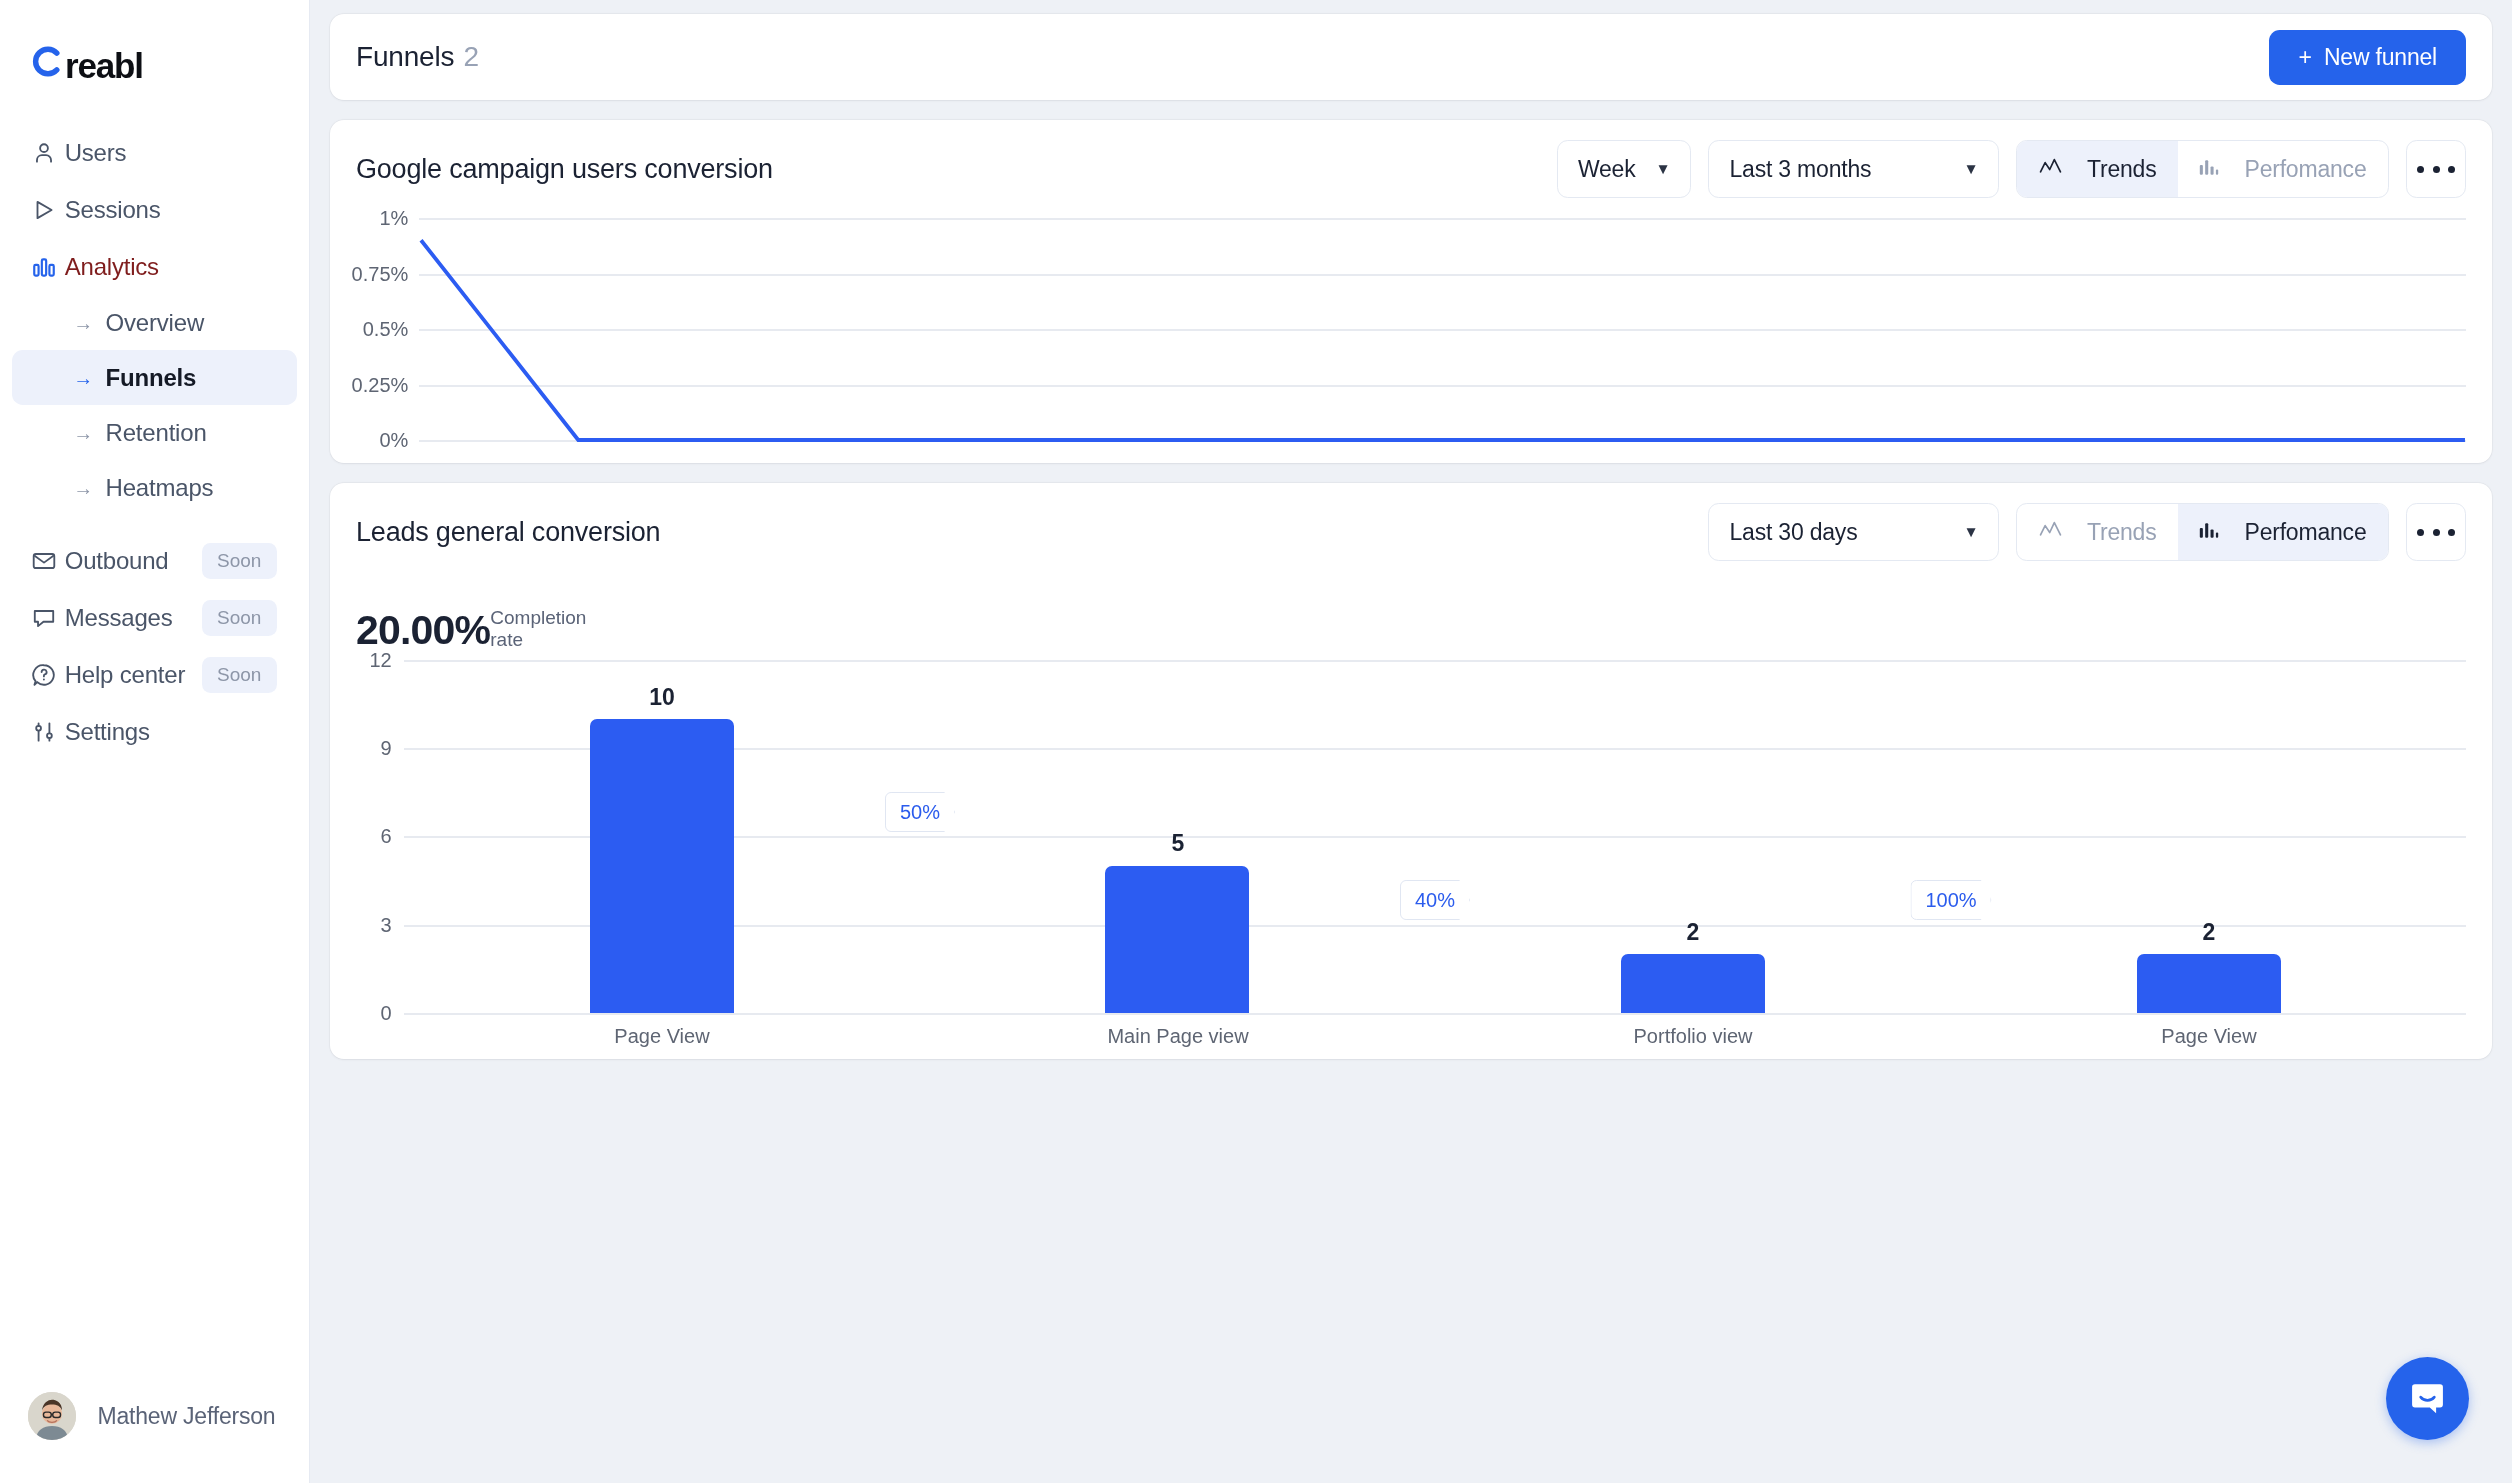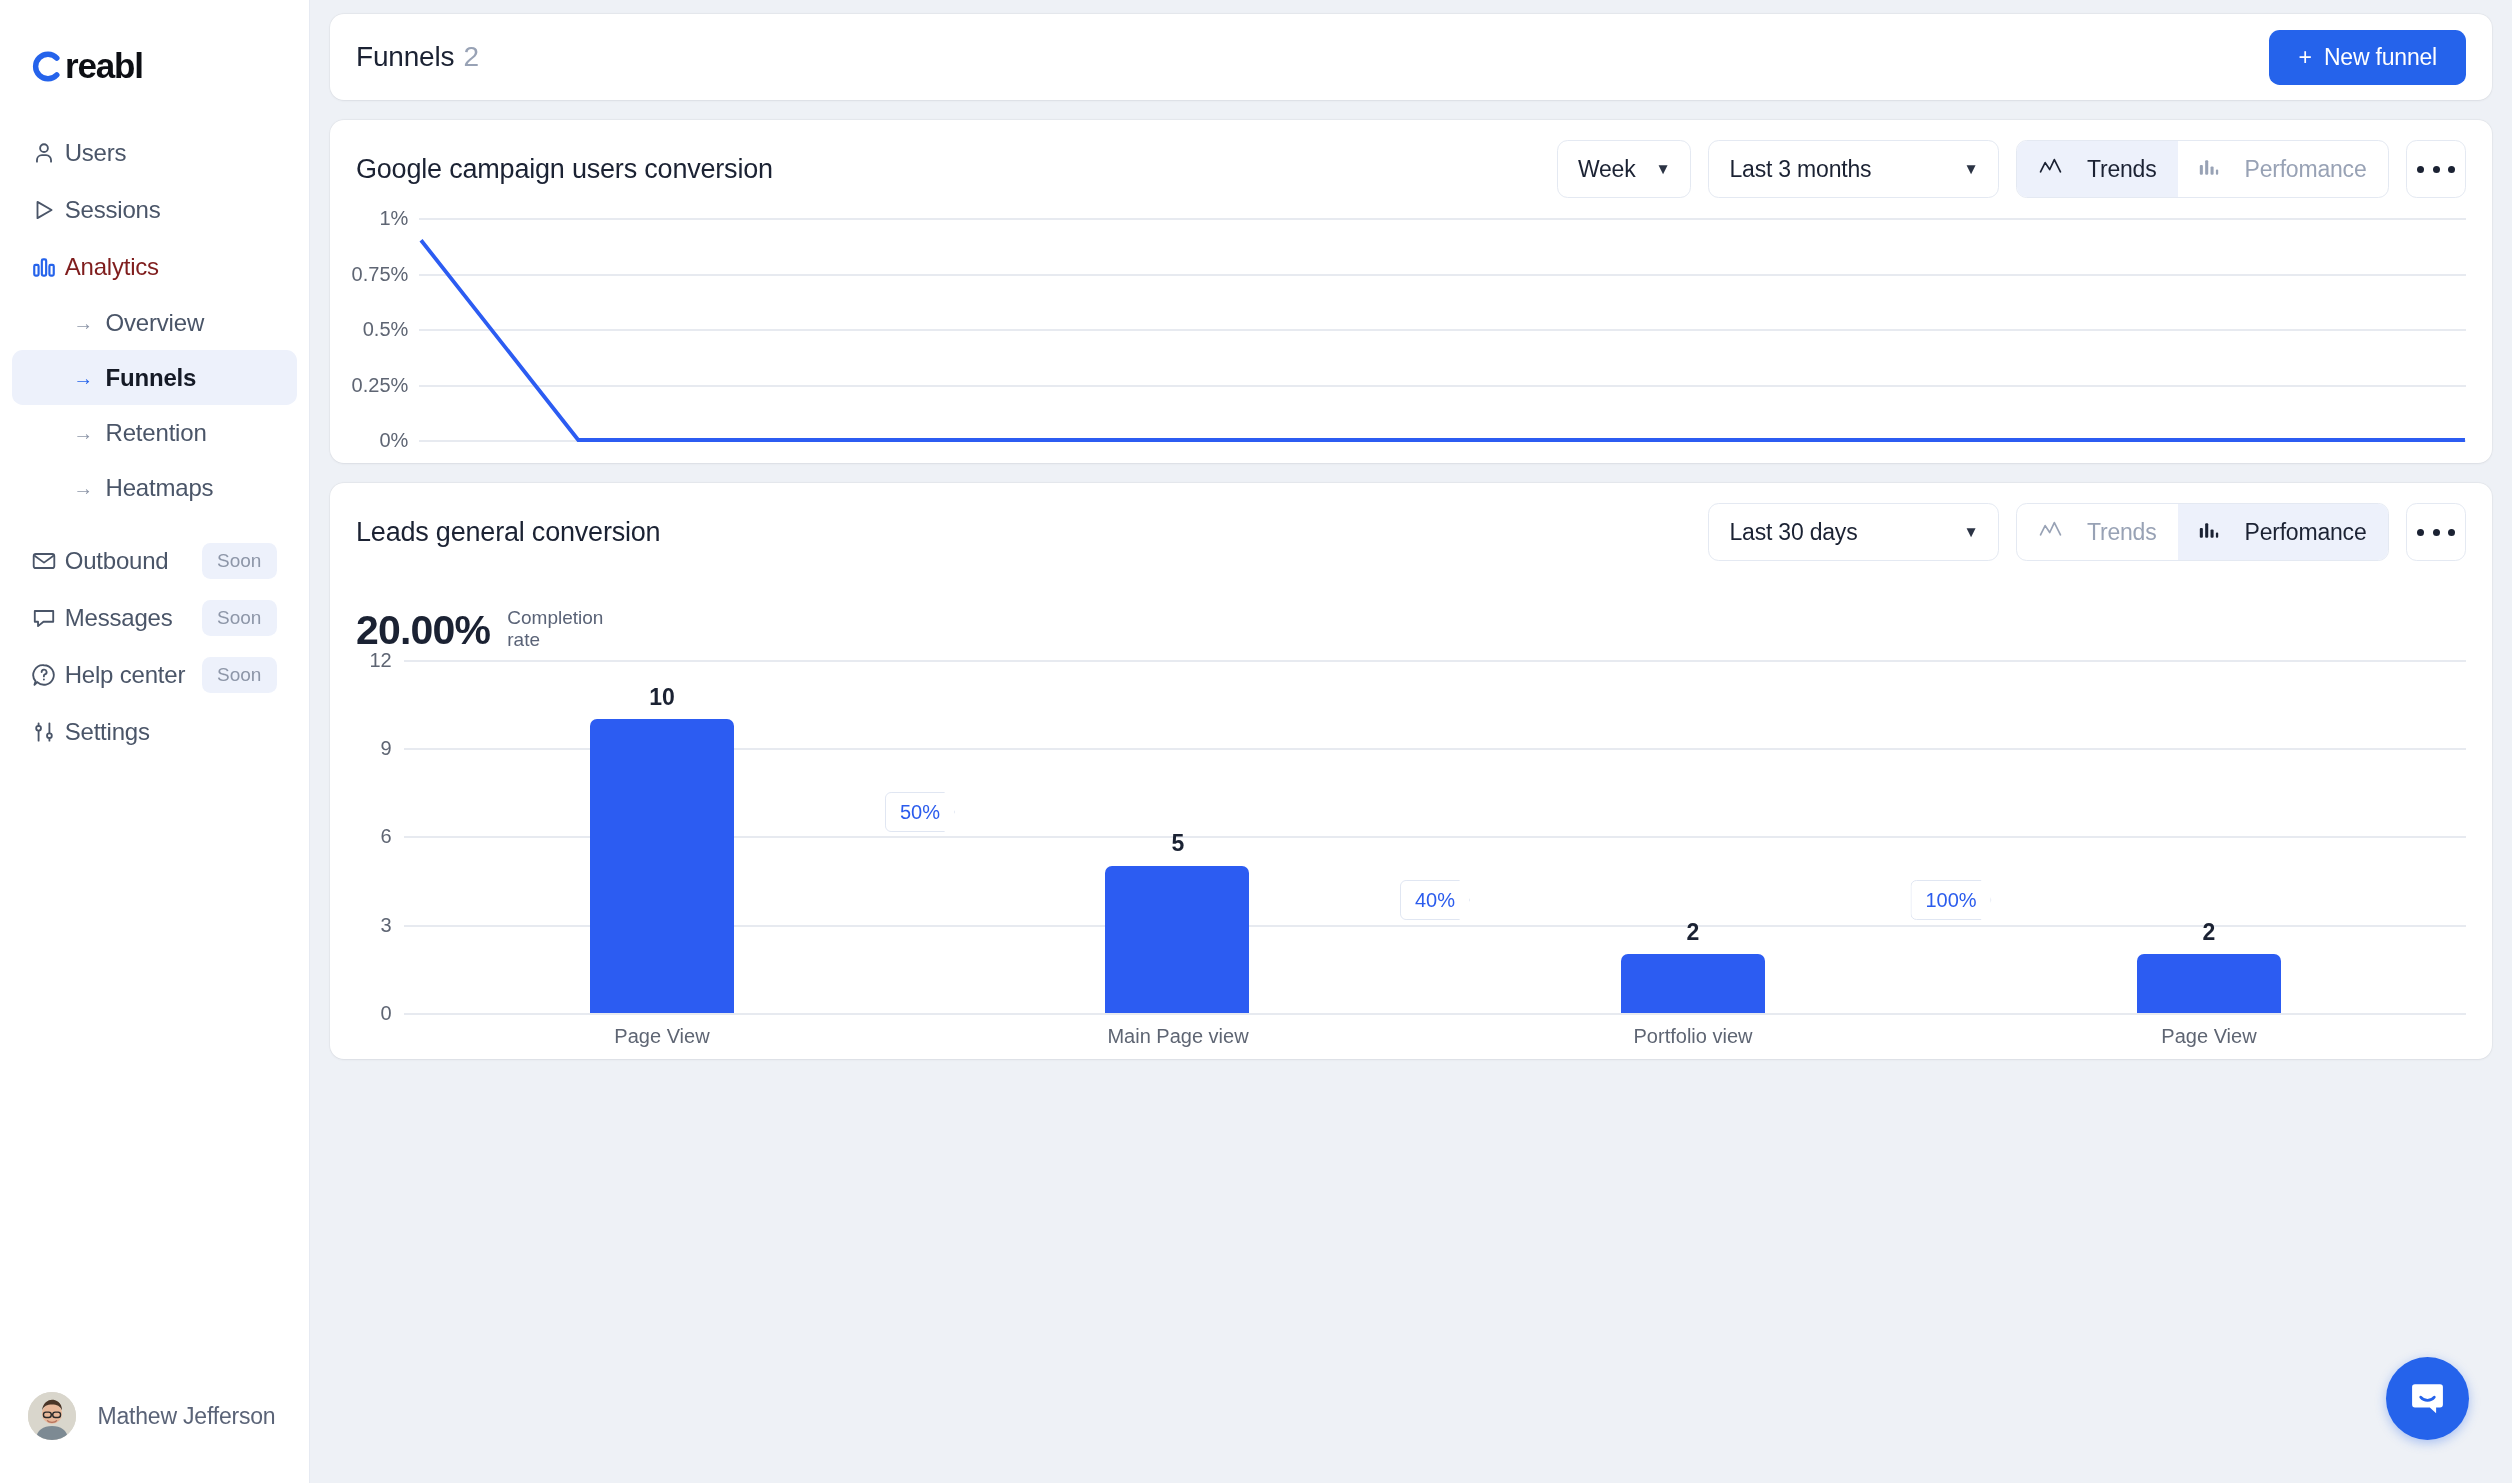--- a/index.html
+++ b/index.html
@@ -13,21 +13,21 @@
 
   
   .sidebar {
     width: 310px; height: 1483px;
     background: #ffffff;
     border-right: 1.5px solid #e6eaf2;
     display: flex; flex-direction: column;
     flex: 0 0 310px;
     position: relative;
   }
-  .logo-row { display: flex; align-items: center; padding: 46px 0 0 31px; }
+  .logo-row { display: flex; align-items: flex-start; padding: 46px 0 0 31px; }
   .logo-mark { width: 31px; height: 31px; margin-right: 3.1px; display:block; }
   .logo-text { font-size: 35px; font-weight: bold; letter-spacing: -1.2px; color: #0d0f14; }
 
   .nav { margin-top: 38px; }
   .nav-item {
     display: flex; align-items: center;
     height: 57px; margin: 0 12.3px; padding-left: 18.4px;
     border-radius: 10.7px; cursor: pointer;
   }
   .nav-item .ico { width: 34px; display: flex; align-items: center; }
@@ -116,21 +116,21 @@
     font-size: 20px; color: #5e6573; white-space: nowrap;
   }
   .plot { position: absolute; left: 63px; right: 0; top: 0; bottom: 0; }
   .gridline { position: absolute; left: 0; right: 0; height: 1.5px; background: #e7eaf0; }
   .xaxis { position: relative; margin: 14px 0 0 63px; height: 31px; }
   .xt { position: absolute; transform: translateX(-50%); font-size: 20px; color: #5e6573; white-space: nowrap; }
 
   
   .rate-row { display: flex; align-items: flex-start; padding: 26px 26px 0 26px; }
   .rate-value { font-size: 41px; font-weight: bold; color: #1b2233; letter-spacing: -0.8px; }
-  .rate-label { margin-left: 17px; font-size: 19px; color: #5a6377; line-height: 1.15; width: 115px; }
+  .rate-label { font-size: 19px; color: #5a6377; line-height: 1.15; width: 115px; }
   .barchart-wrap { padding: 6.1px 26px 0 26px; }
   .barchart { position: relative; height: 353px; }
   .bl {
     position: absolute; right: calc(100% + 12.3px); transform: translateY(-50%);
     font-size: 20px; color: #5e6573;
   }
   .bplot { position: absolute; left: 48px; right: 0; top: 0; bottom: 0; }
   .bar {
     position: absolute; bottom: 0; background: #2c5cf2;
     border-radius: 7px 7px 0 0;

